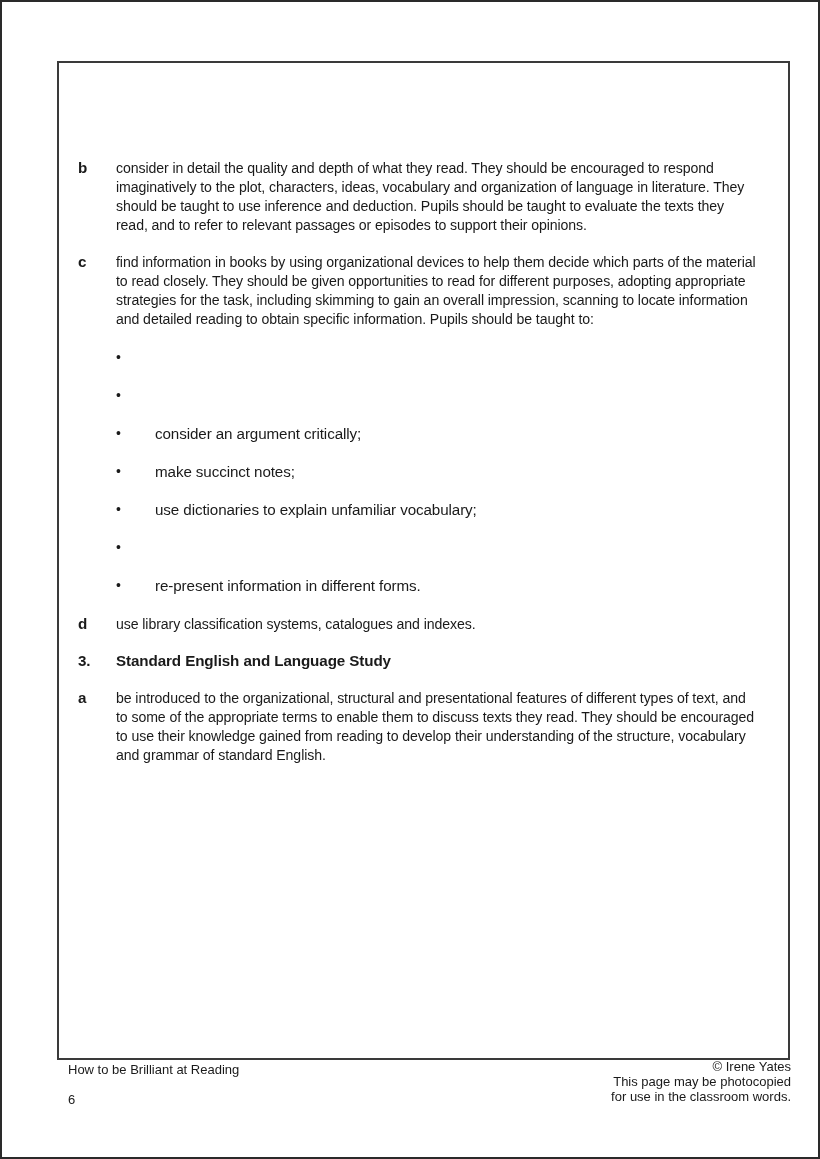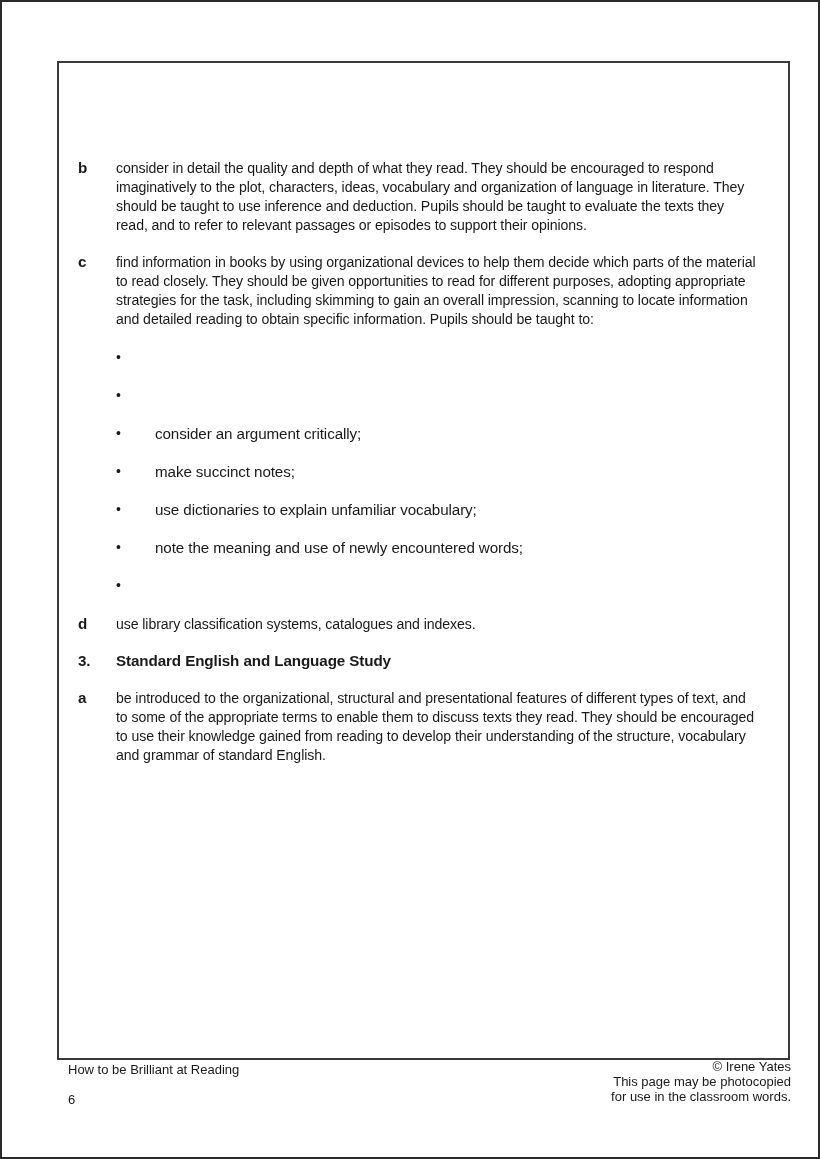--- a/index.html
+++ b/index.html
@@ -118,22 +118,22 @@
 
   <div class="item">
     <span class="label">c</span>
     <span class="text">find information in books by using organizational devices to help them decide which parts of the material to read closely. They should be given opportunities to read for different purposes, adopting appropriate strategies for the task, including skimming to gain an overall impression, scanning to locate information and detailed reading to obtain specific information. Pupils should be taught to:</span>
     <ul class="bullets">
       <li><span class="dot">•</span></li>
       <li><span class="dot">•</span></li>
       <li><span class="dot">•</span><span>consider an argument critically;</span></li>
       <li><span class="dot">•</span><span>make succinct notes;</span></li>
       <li><span class="dot">•</span><span>use dictionaries to explain unfamiliar vocabulary;</span></li>
-      <li><span class="dot">•</span><span>note the meaning and use of newly encountered words;</span></li>
-      <li style="height:20px"><span class="dot">•</span></li>
+      <li><span class="dot">•</span></li>
+      <li style="height:20px"><span class="dot">•</span><span>re-present information in different forms.</span></li>
     </ul>
   </div>
 
   <div class="item">
     <span class="label">d</span>
     <span class="text">use library classification systems, catalogues and indexes.</span>
   </div>
 
   <div class="heading">
     <span class="num">3.</span>

